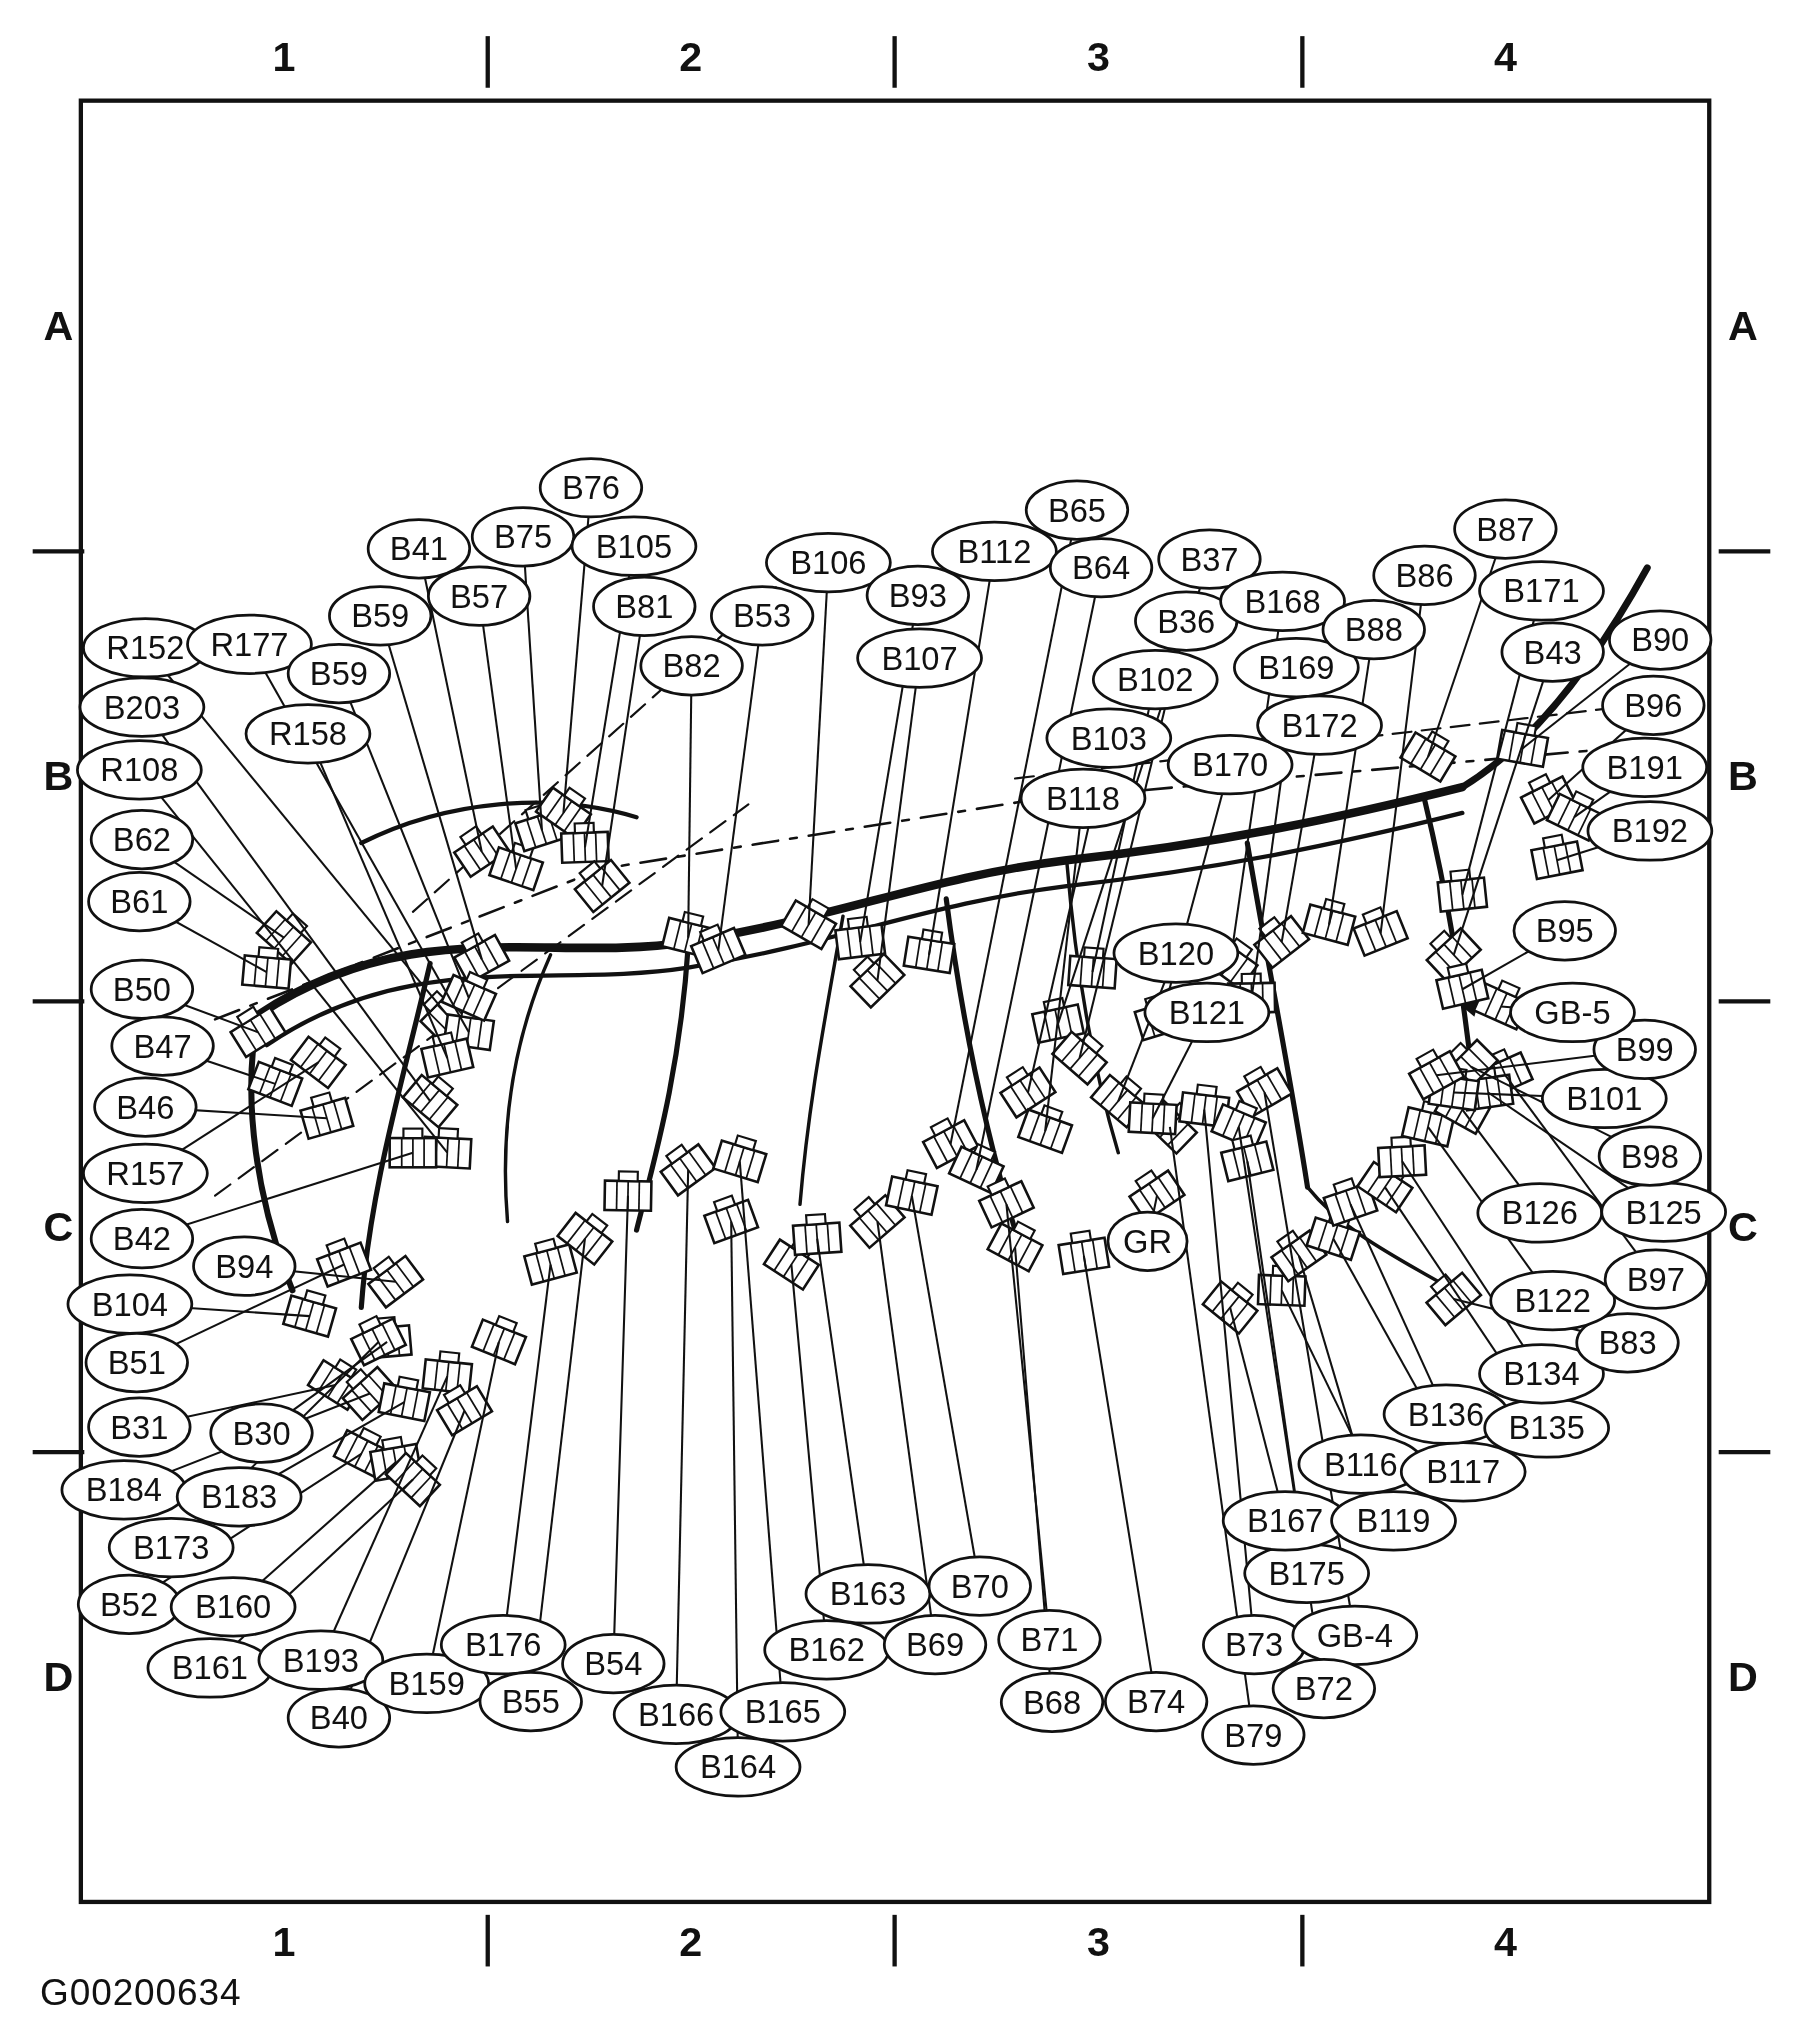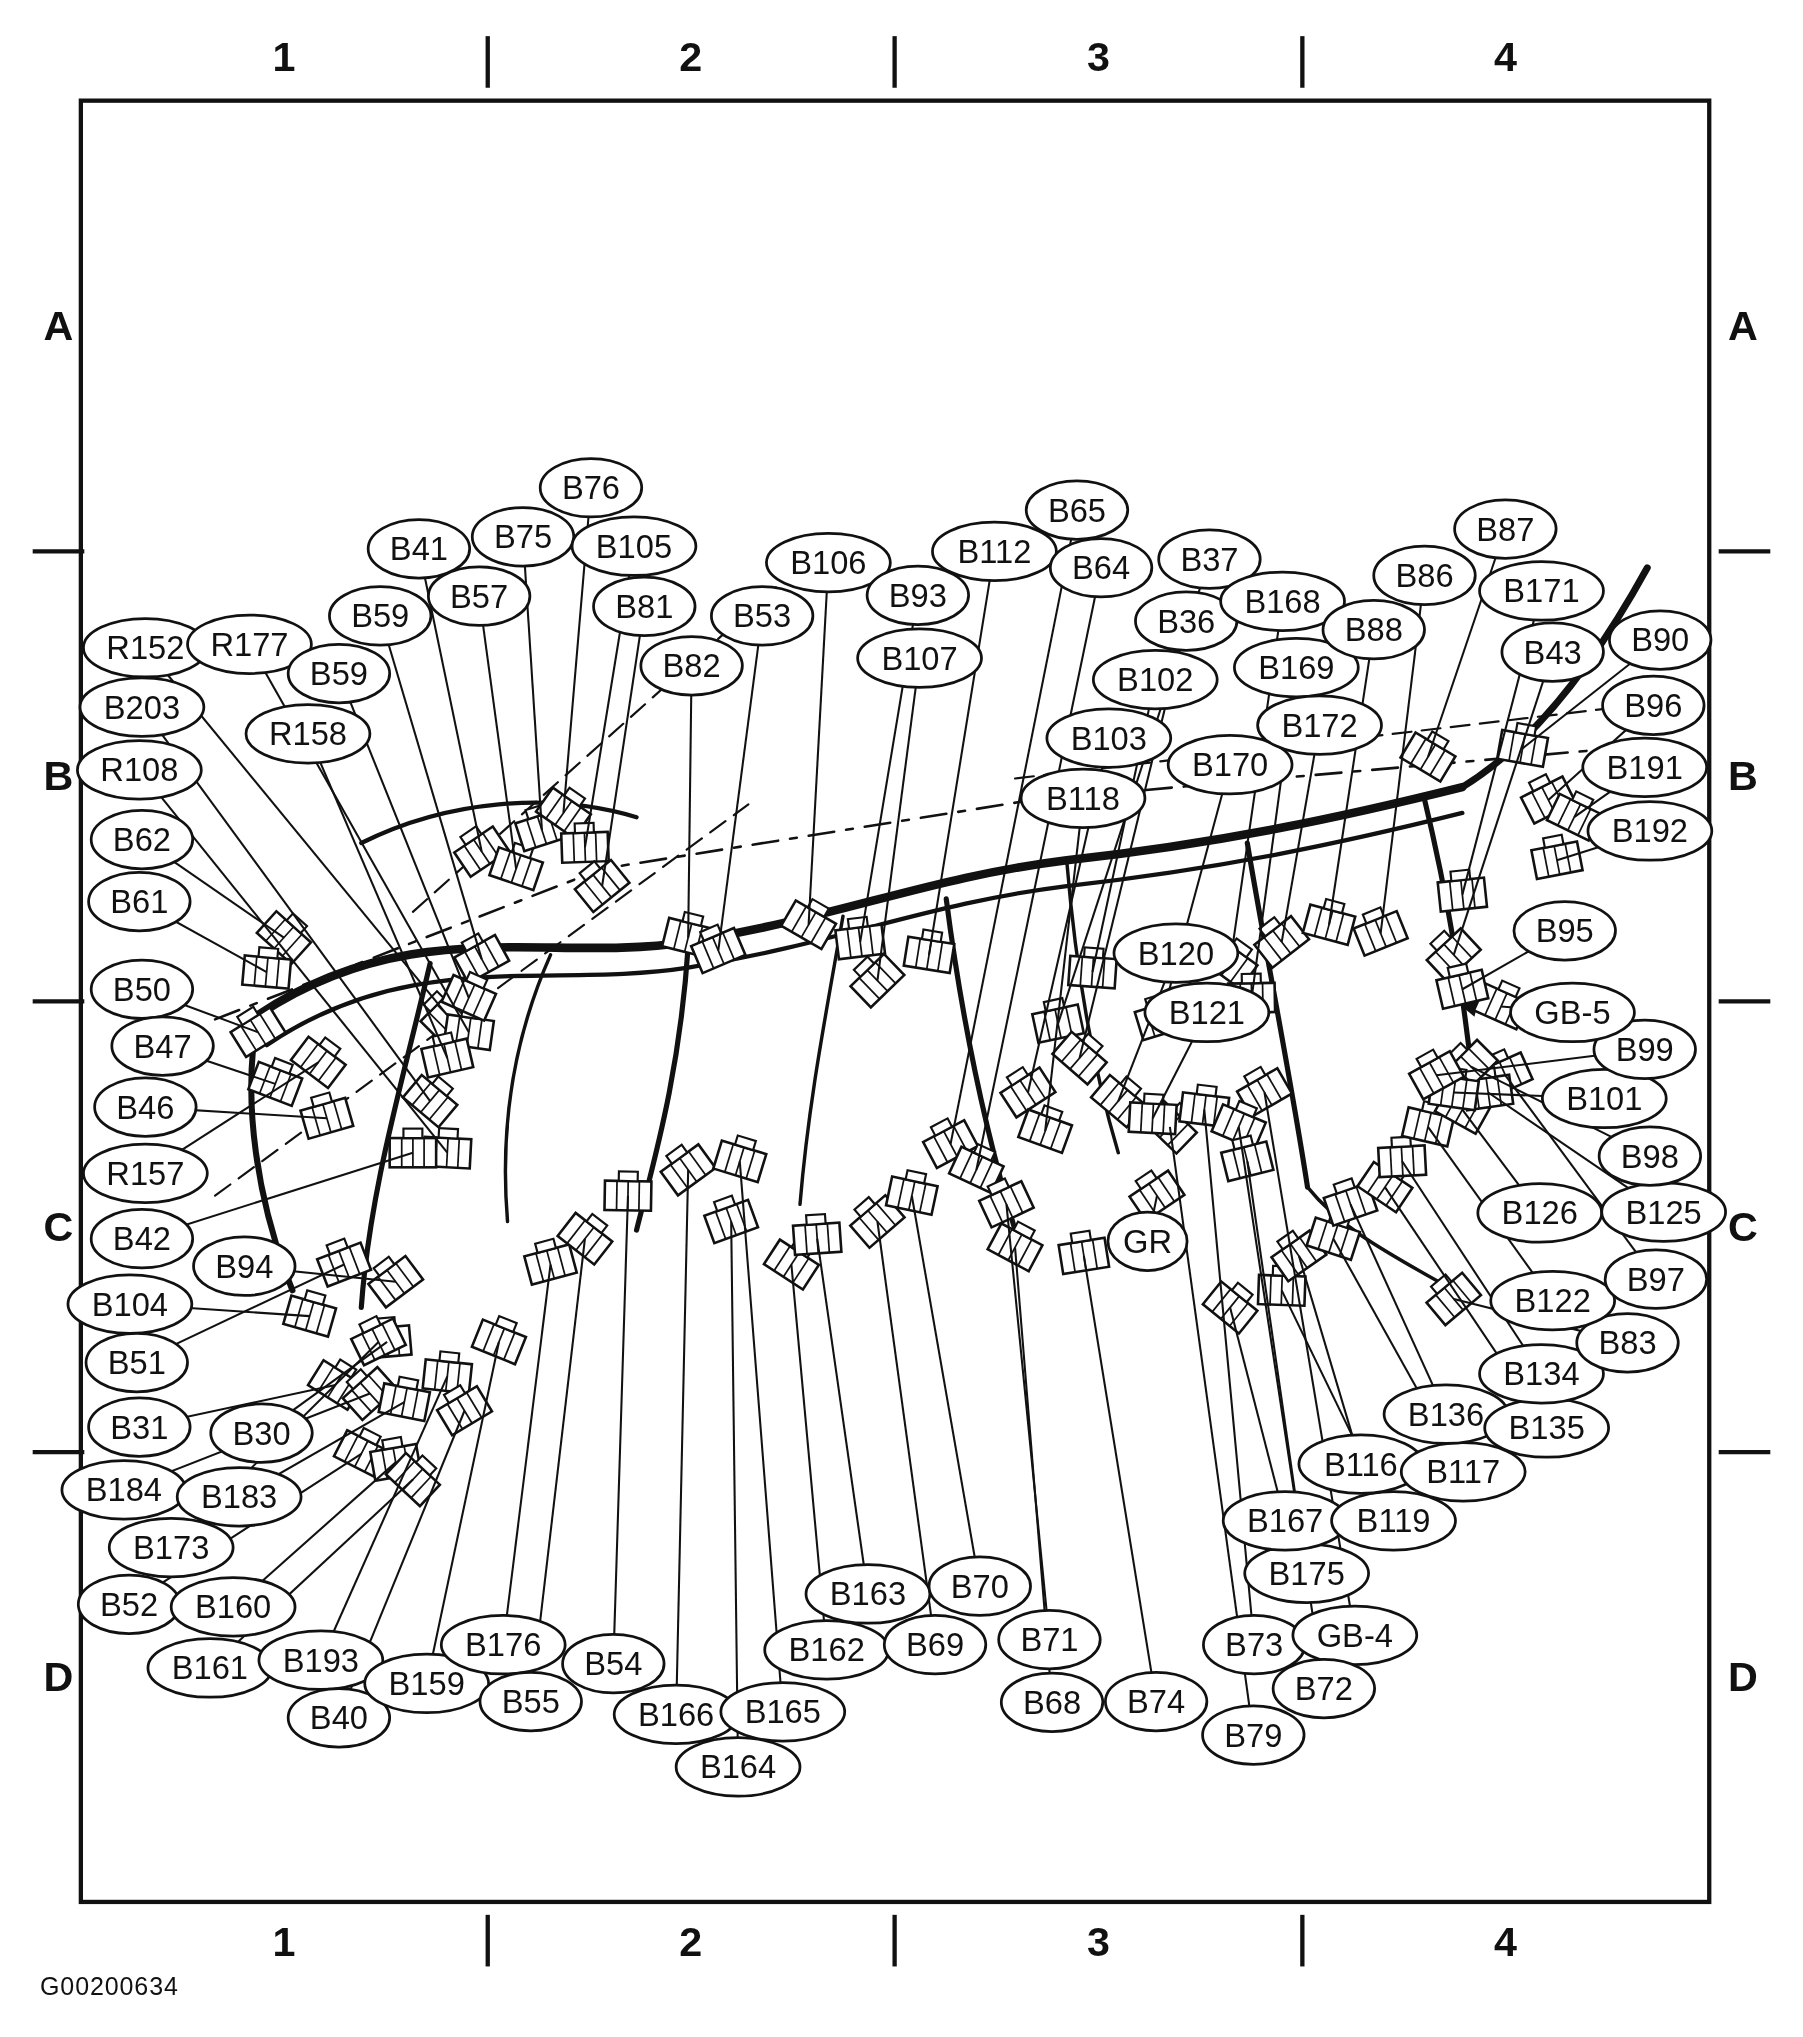--- a/index.html
+++ b/index.html
@@ -17,21 +17,21 @@
   }
   .page svg {
     position: absolute;
     left: 0;
     top: 0;
   }
   .figure-code {
     position: absolute;
     left: 40px;
     top: 1972px;
-    font-size: 25px;
+    font-size: 37px;
     color: #111111;
     letter-spacing: 0.9px;
     font-family: "Liberation Sans", sans-serif;
   }
   text {
     fill: #111111;
     font-family: "Liberation Sans", sans-serif;
   }
 </style>
 </head>

